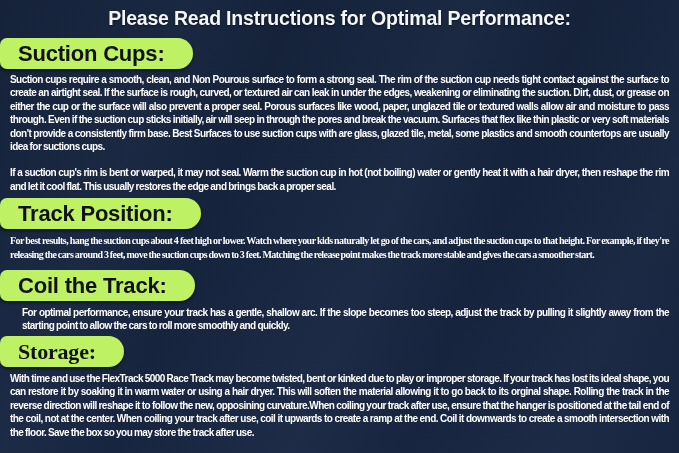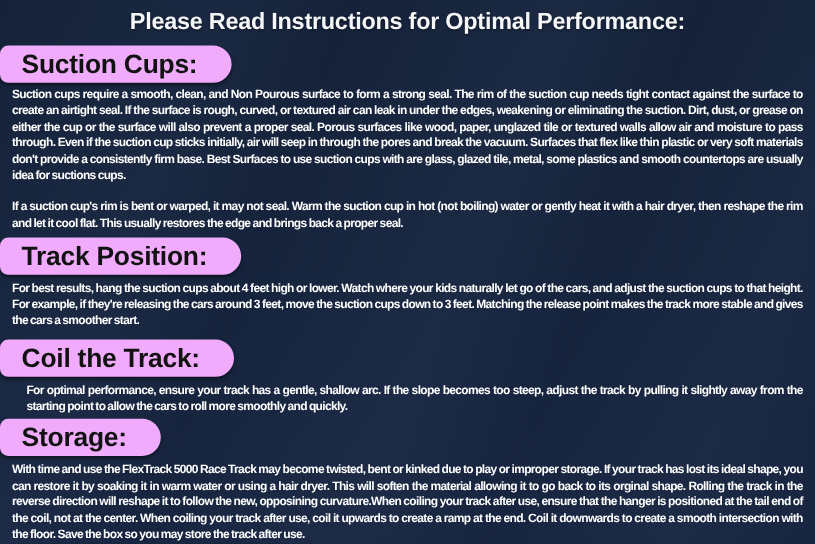--- a/index.html
+++ b/index.html
@@ -35,21 +35,21 @@
     text-align: center;
     font-size: 19.5px;
     line-height: 24px;
     font-weight: bold;
     letter-spacing: -0.2px;
     color: #F5F6F8;
     text-shadow: 0 1px 2px rgba(0,0,0,0.45);
   }
   .pill {
     display: inline-block;
-    background: #f0abfc;
+    background: #bef264;
     color: #121212;
     font-weight: bold;
     font-size: 22px;
     line-height: 31px;
     height: 31px;
     padding: 0 28px 0 18px;
     border-radius: 8px 18px 18px 8px;
     box-shadow: 0 2px 3px rgba(0,0,0,0.45);
     letter-spacing: -0.2px;
     white-space: nowrap;
@@ -63,24 +63,24 @@
     letter-spacing: -0.55px;
     word-spacing: -0.5px;
     text-align: justify;
     color: #FFFFFF;
   }
   
   .mt-pill1 { margin-top: 8px; }
   .mt-paraA { margin-top: 4px; }
   .mt-paraB { margin-top: 13px; }
   .mt-pill2 { margin-top: 5px; }
-  .mt-paraC { margin-top: 5px; }
+  .mt-paraC { margin-top: 5px; font-family: Liberation Serif, serif; }
   .mt-pill3 { margin-top: 9px; }
   .mt-paraD { margin-top: 5px; margin-left: 22px; }
-  .mt-pill4 { margin-top: 3px; }
+  .mt-pill4 { margin-top: 3px; font-family: Liberation Serif, serif; }
   .mt-paraE { margin-top: 5px; }
 </style>
 </head>
 <body>
 
 <div class="card">
 
   <h1 class="title">Please Read Instructions for Optimal Performance:</h1>
 
   <div class="pill-row mt-pill1">

